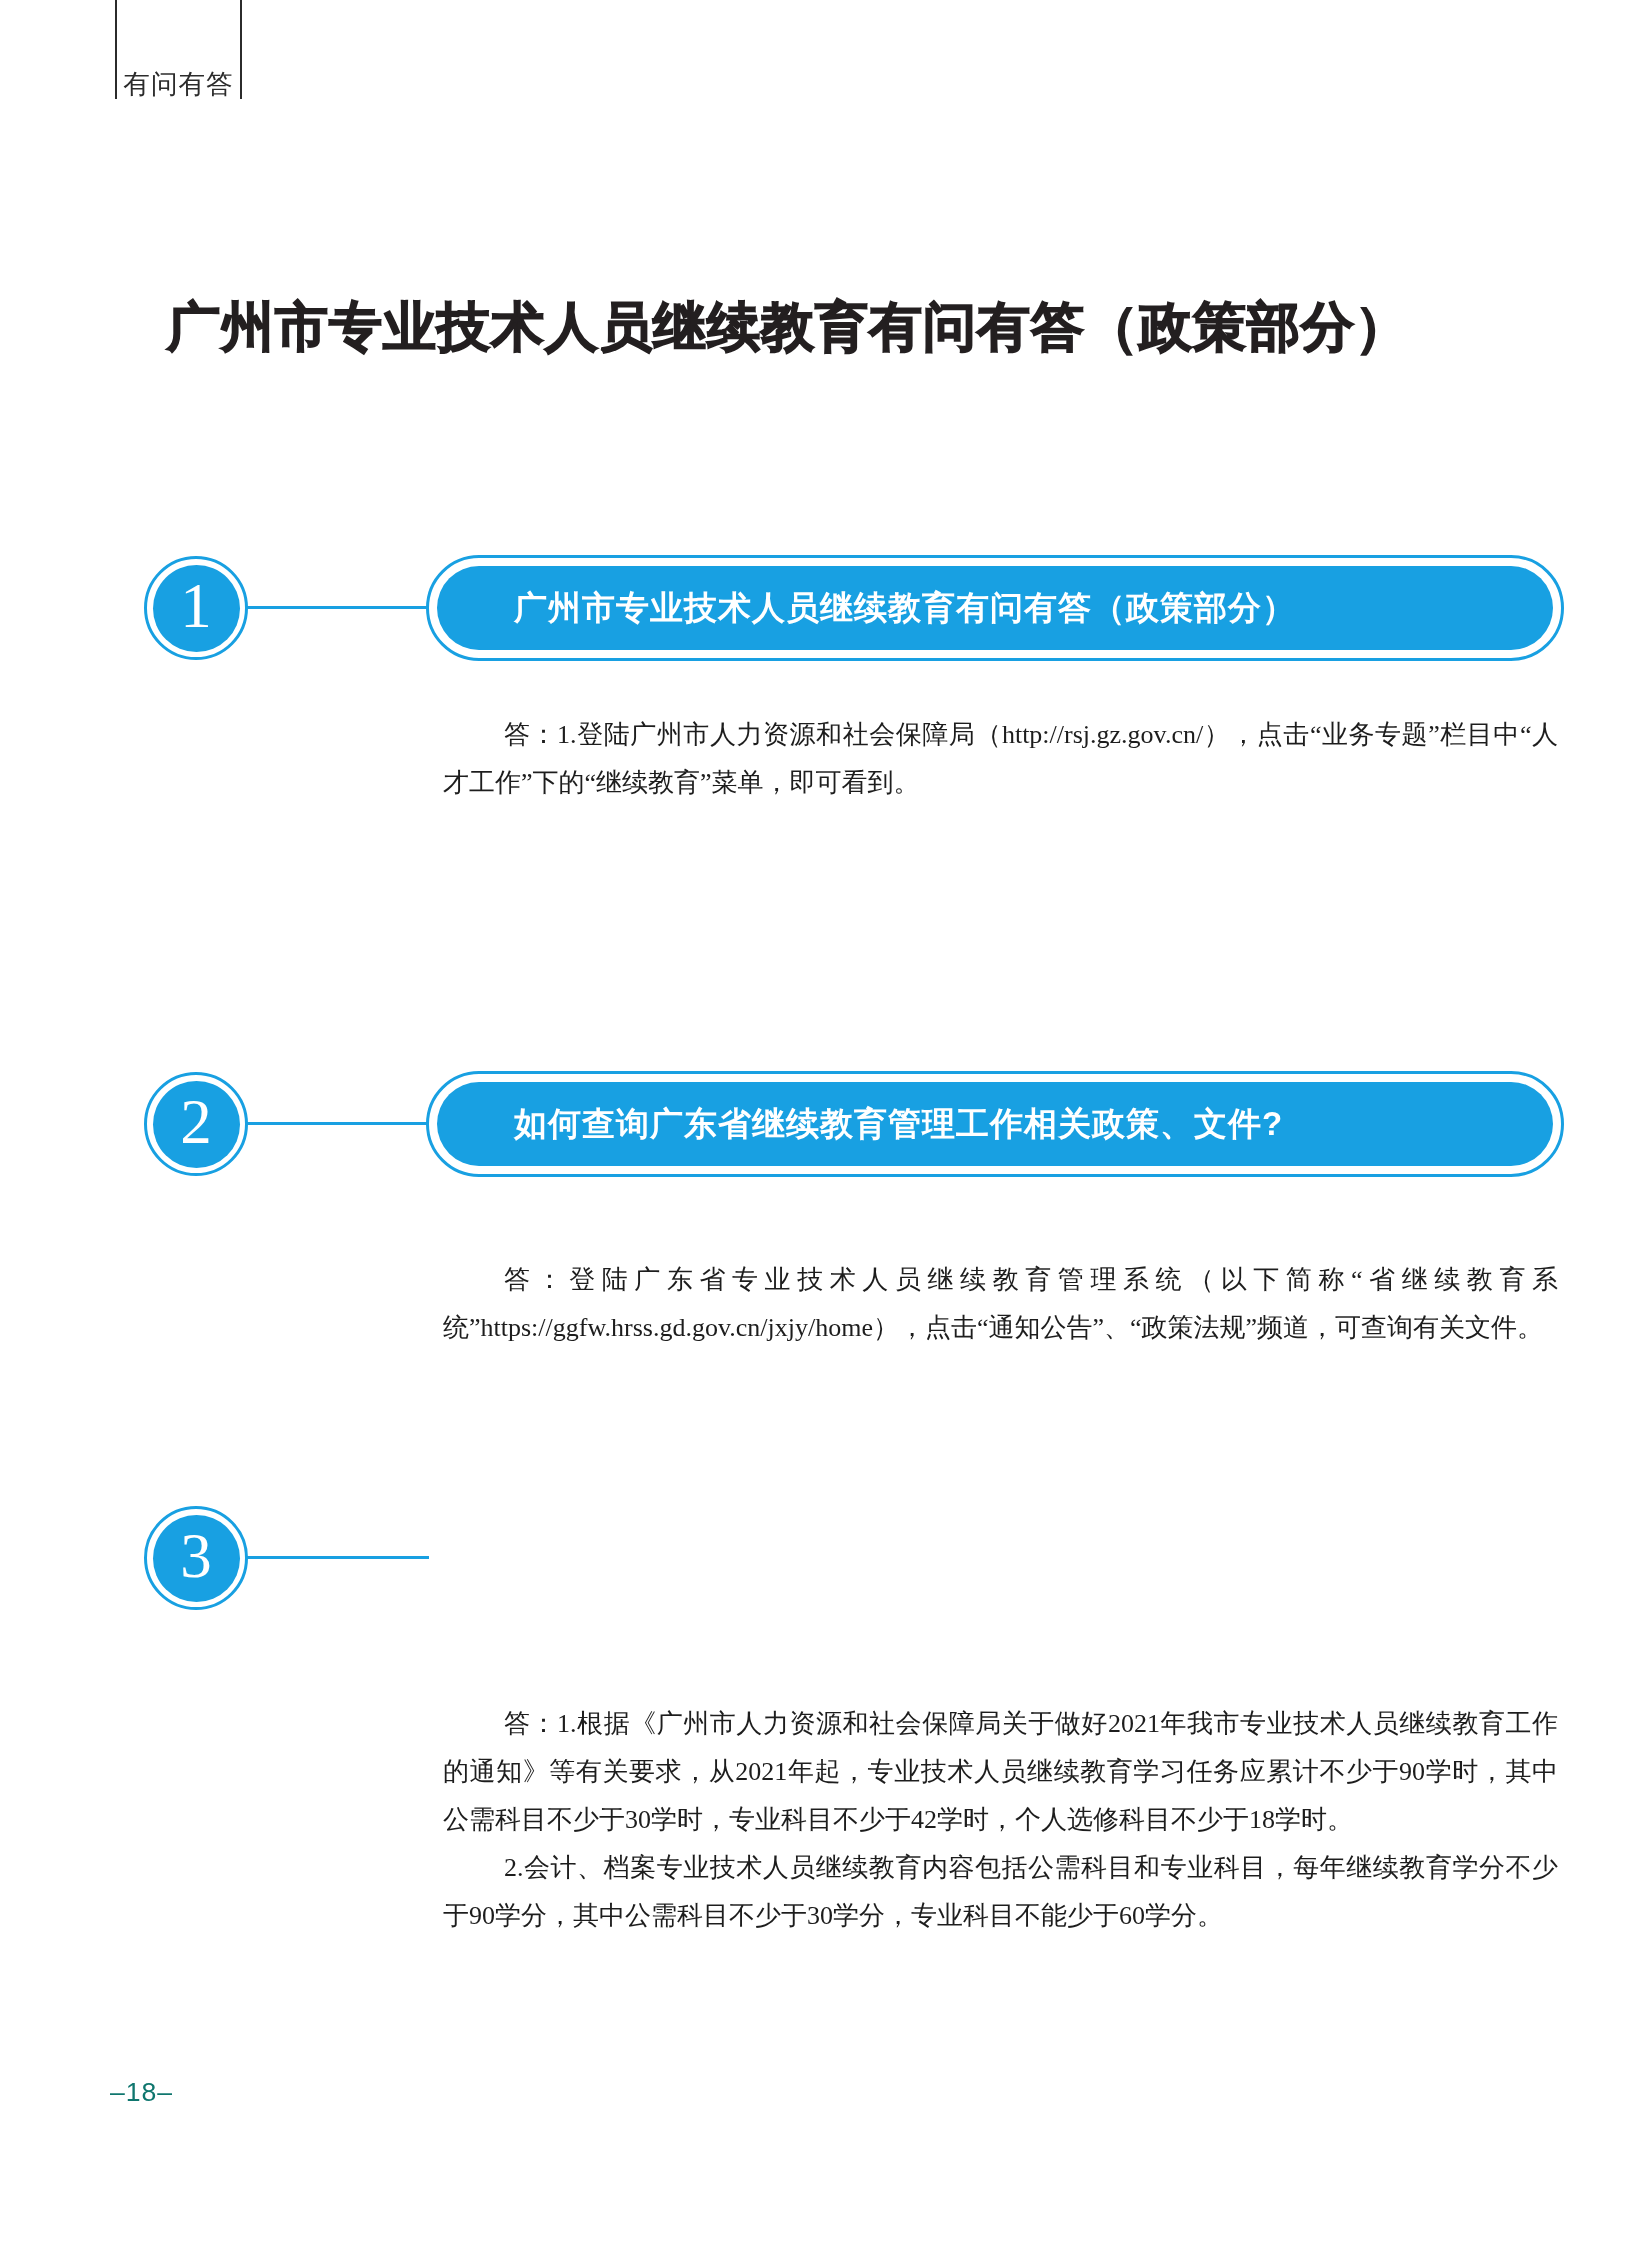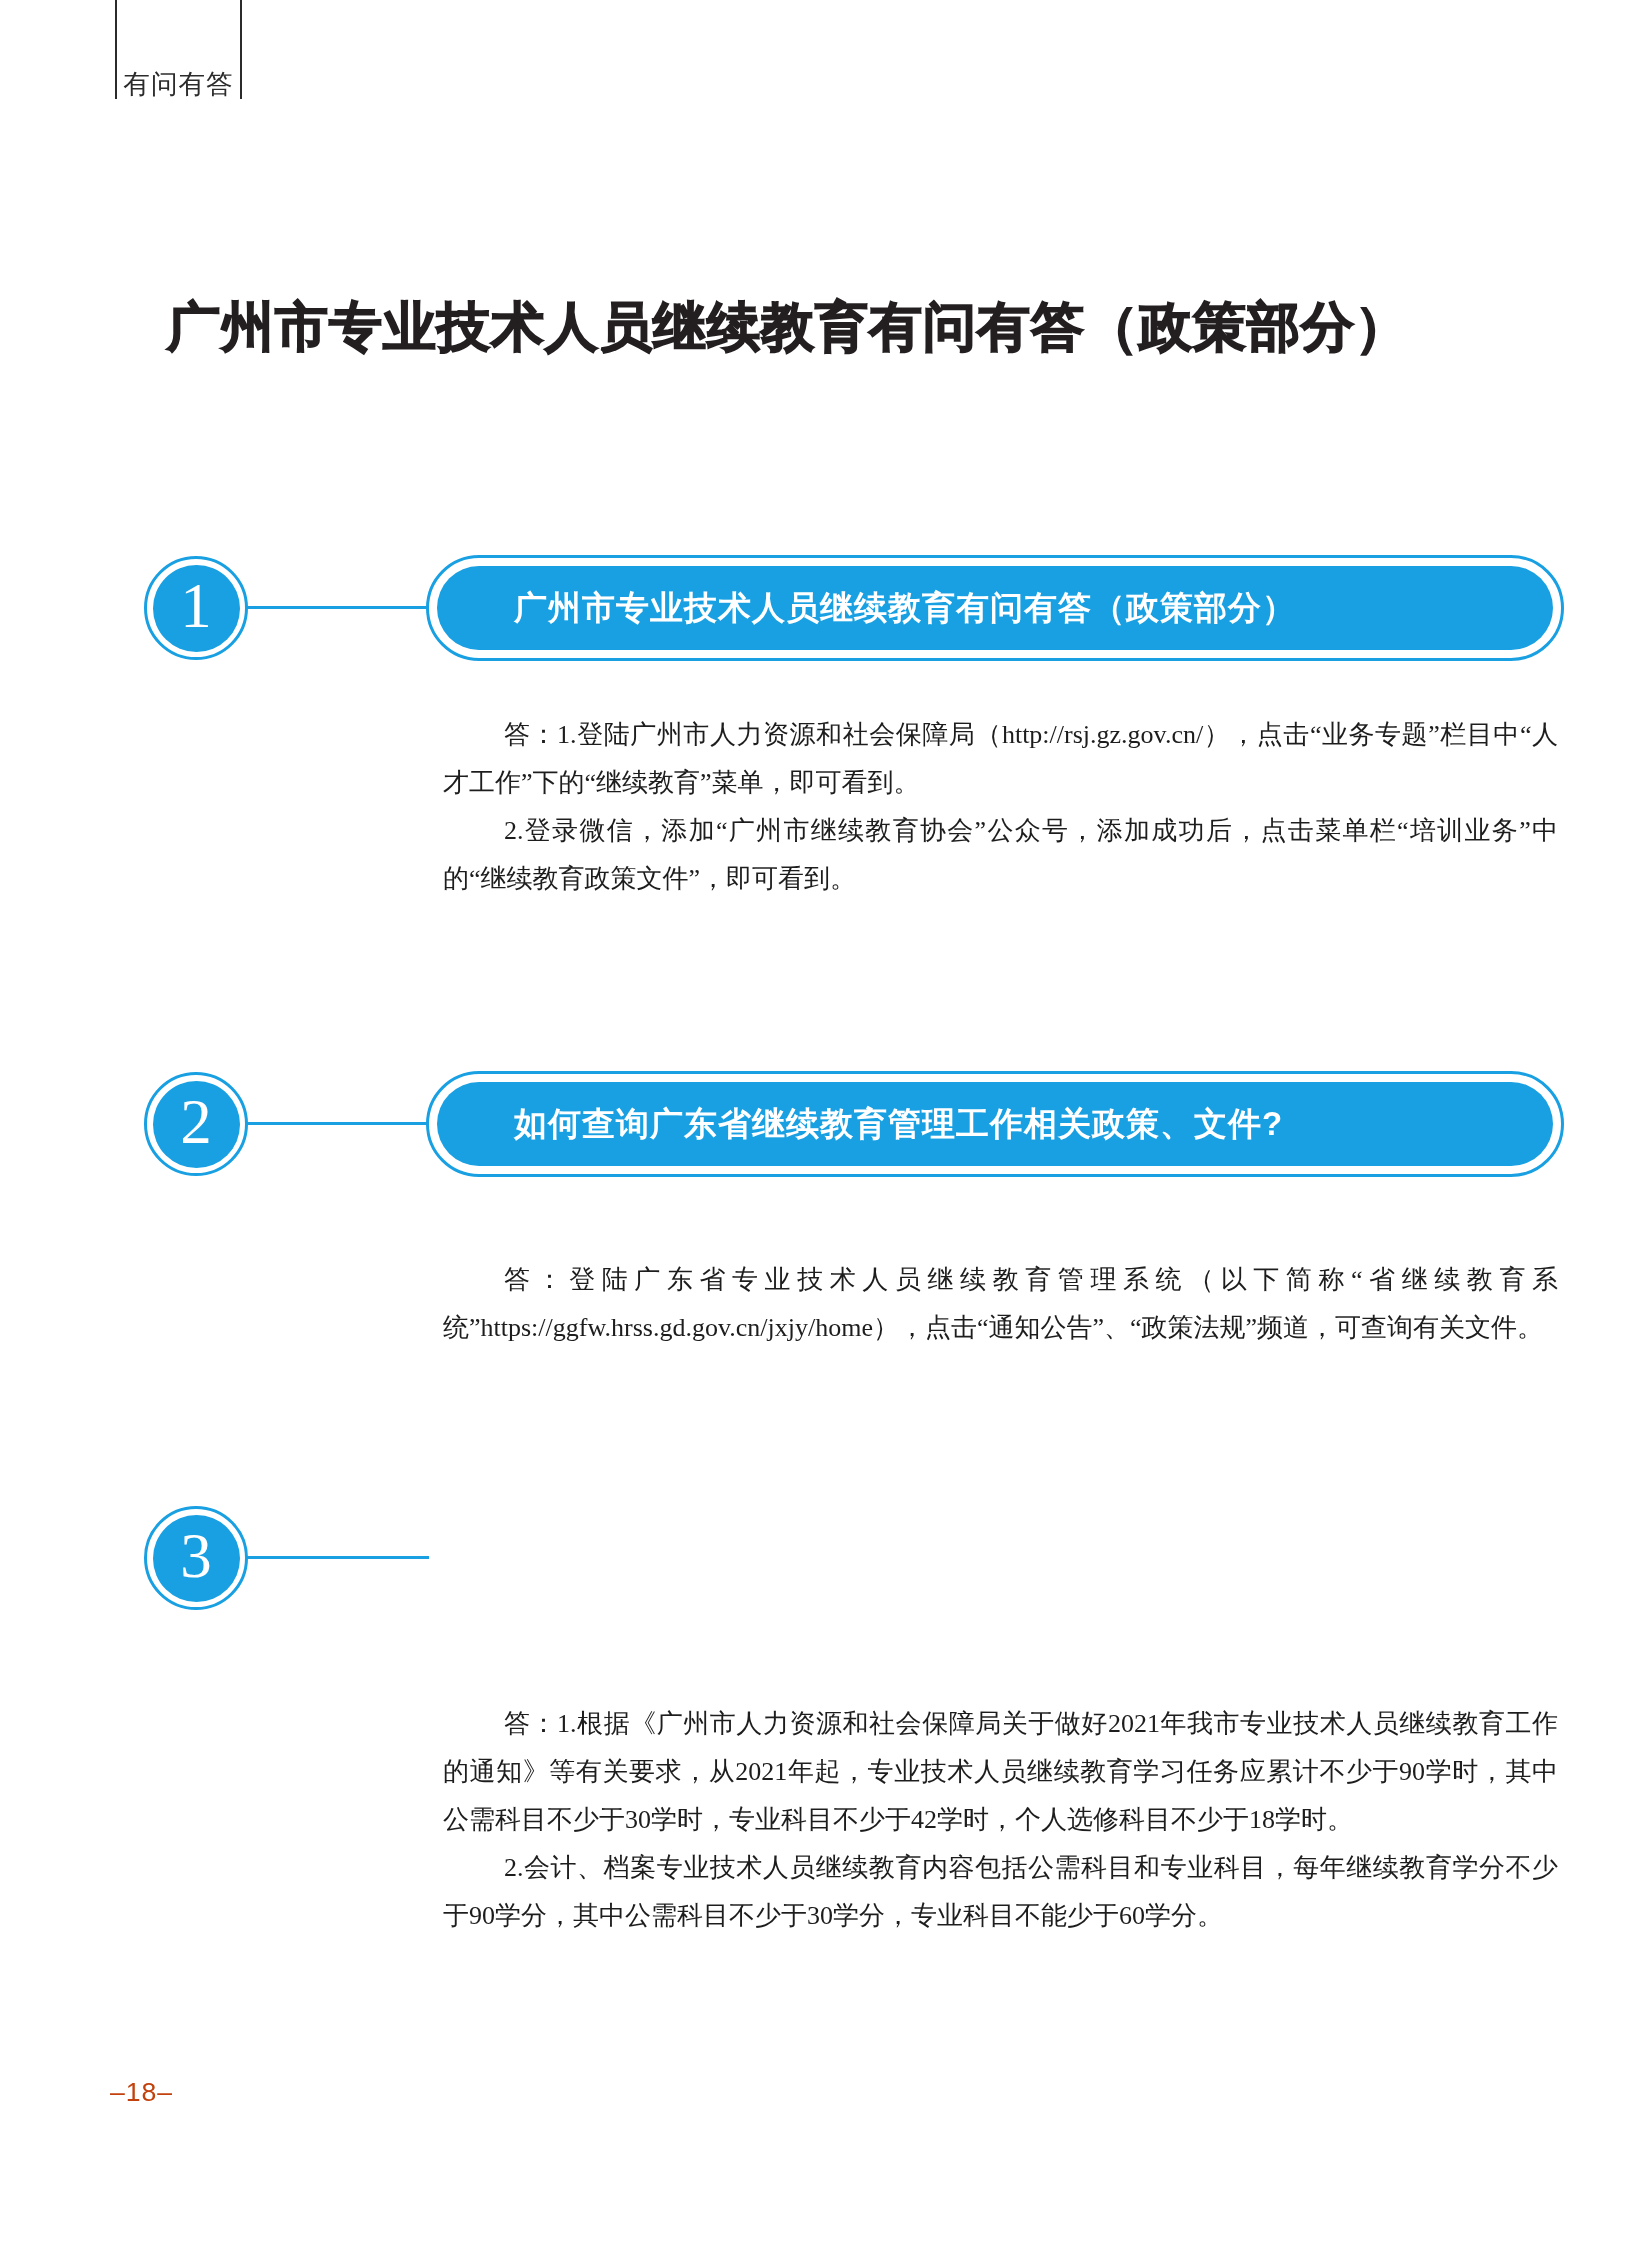--- a/index.html
+++ b/index.html
@@ -116,21 +116,21 @@
   }
   .answer p{
     text-indent:61px;
     margin:0;
   }
 
   .page-number{
     position:absolute;
     left:110px; top:2077px;
     font-size:26.6px;
-    color:#c2410c;
+    color:#0f766e;
     letter-spacing:1px;
   }
 </style>
 </head>
 <body>
 
 <div class="doc-tag">
   <span>有问有答</span>
 </div>
 
@@ -142,21 +142,20 @@
     <div class="num-fill">1</div>
   </div>
   <div class="qa-banner">
     <div class="qa-banner-inner">
       <span>广州市专业技术人员继续教育有问有答（政策部分）</span>
     </div>
   </div>
 </div>
 <div class="answer" style="top:711px;">
   <p>答：1.登陆广州市人力资源和社会保障局（http://rsj.gz.gov.cn/），点击“业务专题”栏目中“人才工作”下的“继续教育”菜单，即可看到。</p>
-  <p>2.登录微信，添加“广州市继续教育协会”公众号，添加成功后，点击菜单栏“培训业务”中的“继续教育政策文件”，即可看到。</p>
 </div>
 
 <div class="qa-header" style="top:1071px;">
   <div class="connector"></div>
   <div class="num-circle">
     <div class="num-fill">2</div>
   </div>
   <div class="qa-banner">
     <div class="qa-banner-inner">
       <span>如何查询广东省继续教育管理工作相关政策、文件?</span>

